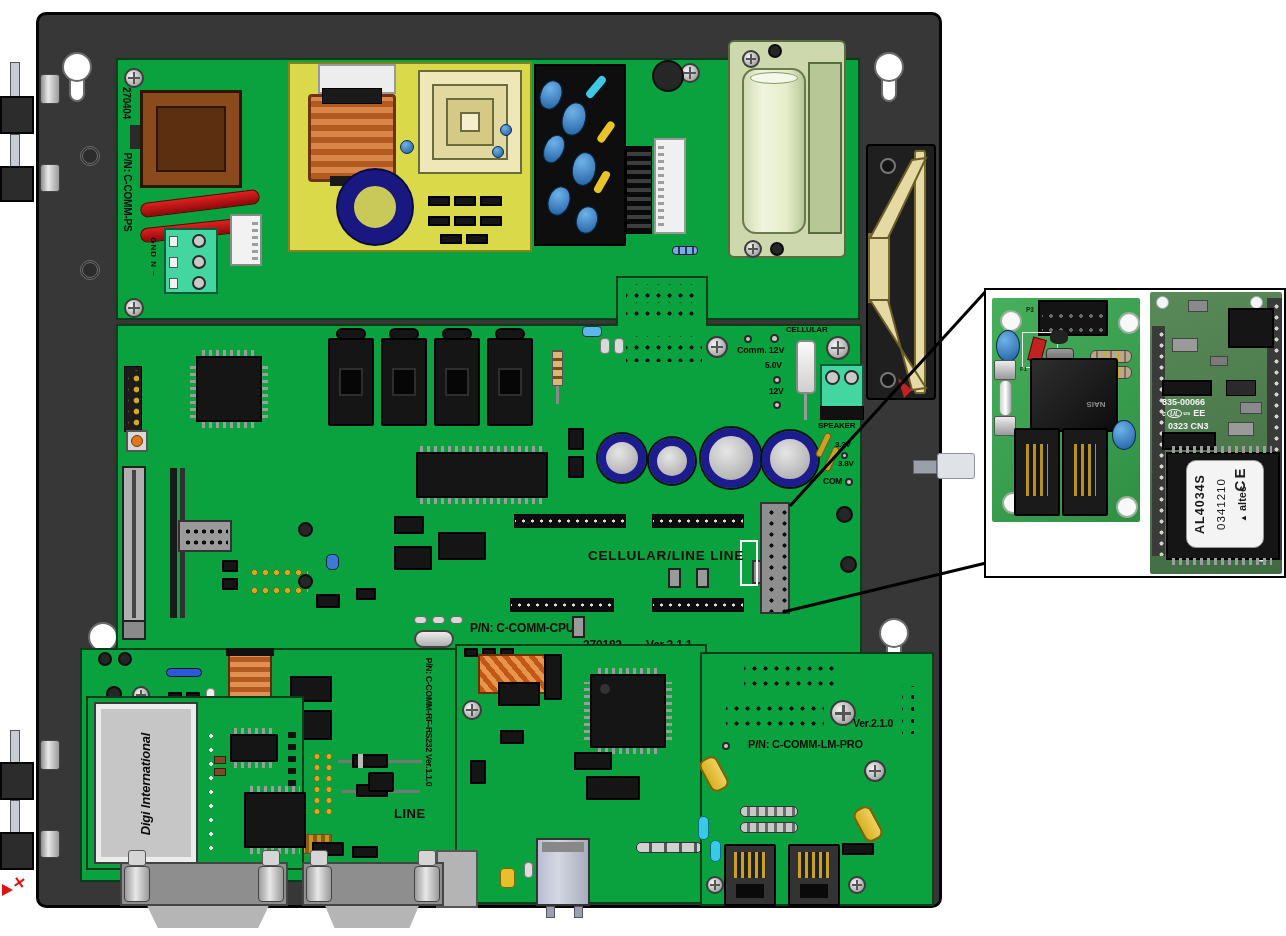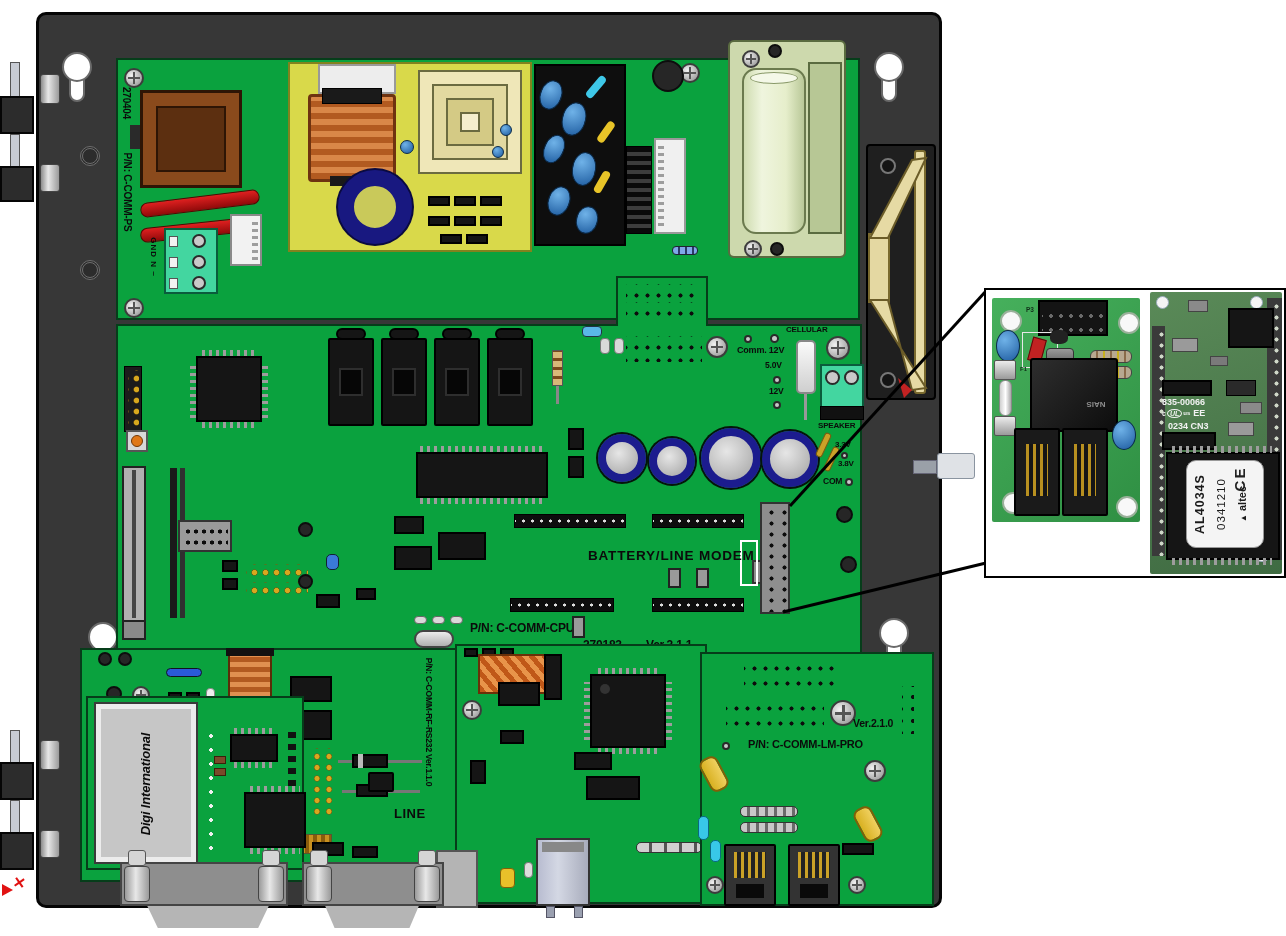--- a/index.html
+++ b/index.html
@@ -273,21 +273,21 @@
   <div class="wstrip" style="left:652px;top:598px;width:92px;height:14px;"></div>
   <div class="hole" style="left:298px;top:522px;width:15px;height:15px;"></div>
   <div class="hole" style="left:298px;top:574px;width:15px;height:15px;"></div>
   <div class="hole" style="left:836px;top:506px;width:17px;height:17px;"></div>
   <div class="hole" style="left:840px;top:556px;width:17px;height:17px;"></div>
   <div class="abs" style="left:752px;top:560px;width:10px;height:24px;background:#8e8e8e;border:2px solid #333;"></div>
   <div class="abs" style="left:760px;top:502px;width:30px;height:112px;background:#8e8e8e;border:2px solid #333;"></div>
   <div class="dots" style="left:762px;top:504px;width:26px;height:108px;background-size:13px 11px;background-position:3px 3px;"></div>
   <div class="abs" style="left:740px;top:540px;width:18px;height:46px;border:2px solid #fff;"></div>
 
-  <div class="silk" style="left:588px;top:548px;font-size:13.5px;letter-spacing:0.8px;">BATTERY/LINE MODEM</div>
+  <div class="silk" style="left:588px;top:548px;font-size:13.5px;letter-spacing:0.8px;">CELLULAR/LINE LINE</div>
   <div class="abs" style="left:668px;top:568px;width:13px;height:20px;background:#9a9a9a;border:2px solid #222;"></div>
   <div class="abs" style="left:696px;top:568px;width:13px;height:20px;background:#9a9a9a;border:2px solid #222;"></div>
 
   <div class="silk" style="left:470px;top:621px;font-size:12px;">P/N: C-COMM-CPU</div>
   <div class="abs" style="left:572px;top:616px;width:13px;height:22px;background:#9a9a9a;border:2px solid #222;"></div>
   <div class="silk" style="left:583px;top:638px;font-size:12px;">270183</div>
   <div class="silk" style="left:646px;top:638px;font-size:12px;">Ver.3.1.1</div>
 
   <div class="abs" style="left:414px;top:616px;width:13px;height:8px;background:#d9d9d9;border:1px solid #666;border-radius:4px;"></div>
   <div class="abs" style="left:432px;top:616px;width:13px;height:8px;background:#d9d9d9;border:1px solid #666;border-radius:4px;"></div>
@@ -482,21 +482,21 @@
   <div class="abs" style="left:1240px;top:402px;width:22px;height:12px;background:#8a8a8a;border:1px solid #444;"></div>
   <div class="abs" style="left:1228px;top:422px;width:26px;height:14px;background:#9a9a9a;border:1px solid #444;"></div>
   <div class="chip" style="left:1162px;top:380px;width:50px;height:16px;"></div>
   <div class="photo-t" style="left:1162px;top:397px;font-size:9px;">835-00066</div>
   <div class="abs" style="left:1162px;top:408px;display:flex;align-items:center;gap:1px;color:#f2f2f2;font-weight:bold;">
     <span style="font-size:7px;">c</span>
     <span style="font-size:7px;font-style:italic;border:1px solid #f2f2f2;border-radius:50%;padding:0 2px;">UL</span>
     <span style="font-size:6px;">us</span>
     <span style="font-size:9px;margin-left:2px;">EE</span>
   </div>
-  <div class="photo-t" style="left:1168px;top:421px;font-size:9px;">0234 CN3</div>
+  <div class="photo-t" style="left:1168px;top:421px;font-size:9px;">0323 CN3</div>
   <div class="chip" style="left:1162px;top:432px;width:54px;height:18px;"></div>
   <div class="chip" style="left:1166px;top:452px;width:114px;height:108px;"></div>
   <div class="pins-h" style="left:1172px;top:446px;width:100px;height:7px;"></div>
   <div class="pins-h" style="left:1172px;top:558px;width:100px;height:7px;"></div>
   <div class="abs" style="left:1186px;top:460px;width:78px;height:88px;background:#f4f4f4;border:1px solid #999;border-radius:10px;"></div>
   <div class="abs rm90" style="left:1182px;top:468px;width:86px;height:72px;color:#1a1a1a;">
     <div style="font-size:12.5px;font-weight:bold;line-height:22px;letter-spacing:1px;">AL4034S</div>
     <div style="font-size:11.5px;line-height:20px;letter-spacing:1px;">0341210</div>
     <div style="font-size:11px;font-weight:bold;line-height:22px;">
       <span style="font-size:8px;">▲</span>

